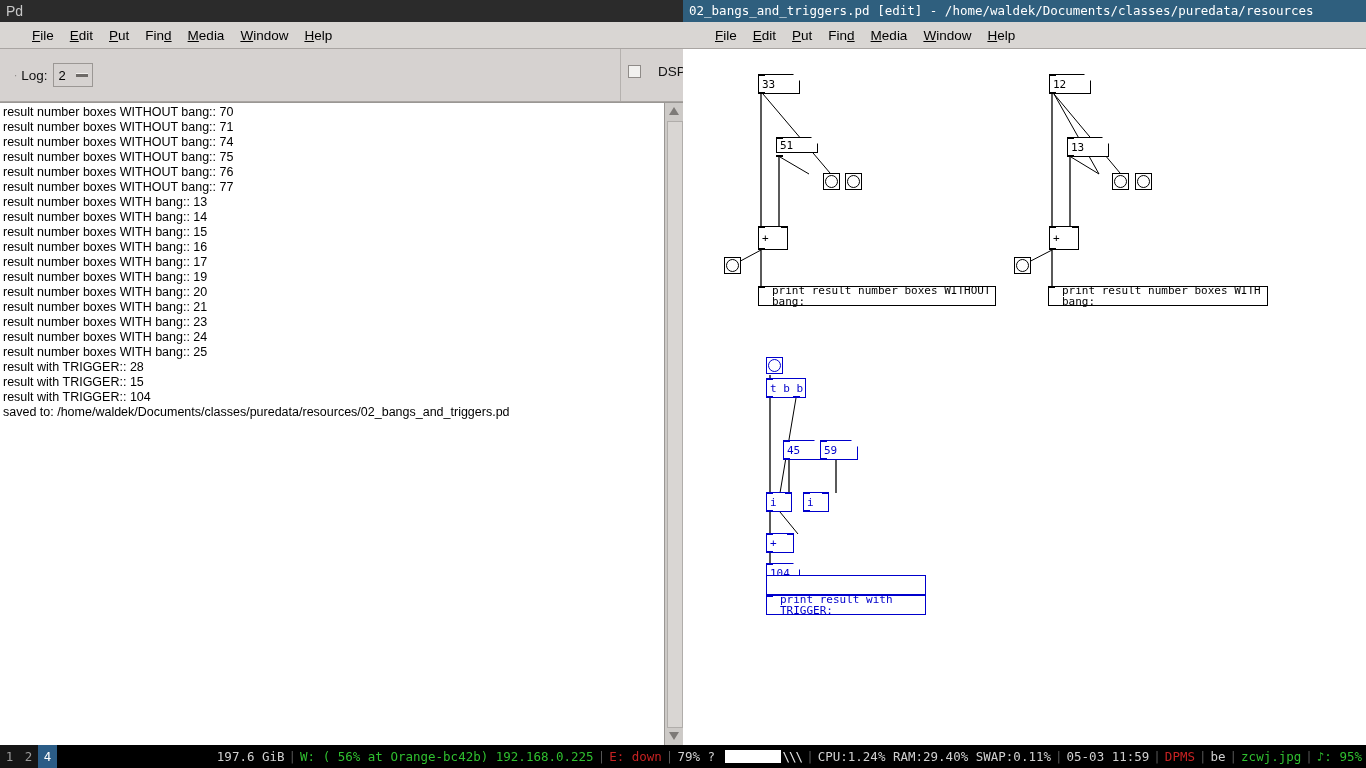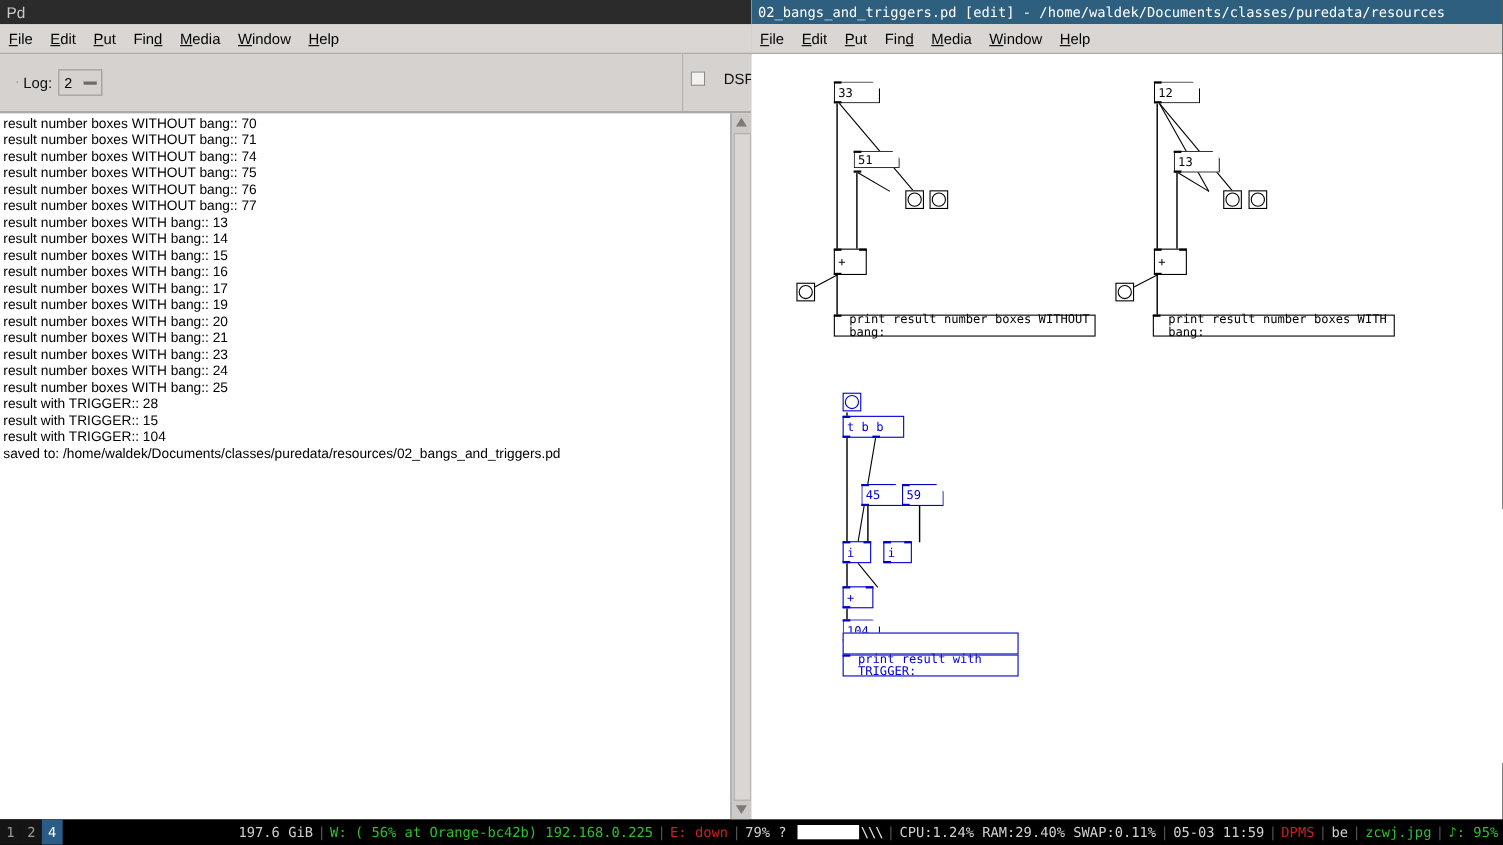--- a/index.html
+++ b/index.html
@@ -4,21 +4,21 @@
 <style>
   html,body{margin:0;padding:0;background:#000;}
   body{width:1366px;height:768px;overflow:hidden;font-family:"DejaVu Sans",sans-serif;}
   #root{position:relative;width:1366px;height:768px;background:#000;}
 
   
   .win{position:absolute;top:0;height:745px;overflow:hidden;background:#d6d2d0;}
   .titlebar{height:22px;line-height:22px;font-size:12.5px;font-family:"DejaVu Sans Mono",monospace;
             padding:0 6px;white-space:nowrap;overflow:hidden;}
   .menubar{height:27px;background:#d9d6d3;border-bottom:1px solid #a9a5a2;
-           display:flex;align-items:center;padding-left:0;box-sizing:border-box;}
+           display:flex;align-items:center;padding-left:24px;box-sizing:border-box;}
   .menu-item{font-size:13.5px;color:#000;padding:2px 8px;white-space:nowrap;font-family:"Liberation Sans",sans-serif;}
   .menu-item span.u{text-decoration:underline;}
 
   
   #pdwin{left:0;width:683px;background:#d6d2d0;}
   #pdwin .titlebar{background:#2b2b2b;color:#c8c8c8;font-family:"Liberation Sans",sans-serif;font-size:14px;}
   #pd-toolbar{position:relative;height:52px;background:#d6d2d0;border-bottom:1px solid #a9a5a2;}
   #log-group{position:absolute;left:14px;top:14px;display:flex;align-items:center;gap:4px;}
   .dot-pre{font-size:10px;color:#8e8a87;}
   #log-label{font-size:13.5px;color:#111;font-family:"Liberation Sans",sans-serif;}
@@ -270,21 +270,21 @@
 
       <div class="pd msgbox" style="left:365px;top:236px;width:220px;height:20px;">
         <span>print result number boxes WITH bang:</span>
       </div>
       <span class="nub" style="left:365px;top:236px;"></span>
 
       <div class="pd bng sel" style="left:83px;top:307px;width:17px;height:17px;padding:1px;">
           <i></i>
         </div>
 
-      <div class="pd obj sel" style="left:83px;top:328px;width:56px;height:20px;">
+      <div class="pd obj sel" style="left:83px;top:328px;width:40px;height:20px;">
         <span>t b b</span>
       </div>
       <span class="nub sel" style="left:83px;top:328px;"></span>
       <span class="nub sel" style="left:83px;top:346px;"></span>
       <span class="nub sel" style="left:110px;top:346px;"></span>
 
       <div class="pd numbox sel" style="left:100px;top:390px;width:38px;height:20px;">
         <span>45</span>
       </div>
       <span class="nub sel" style="left:100px;top:390px;"></span>

